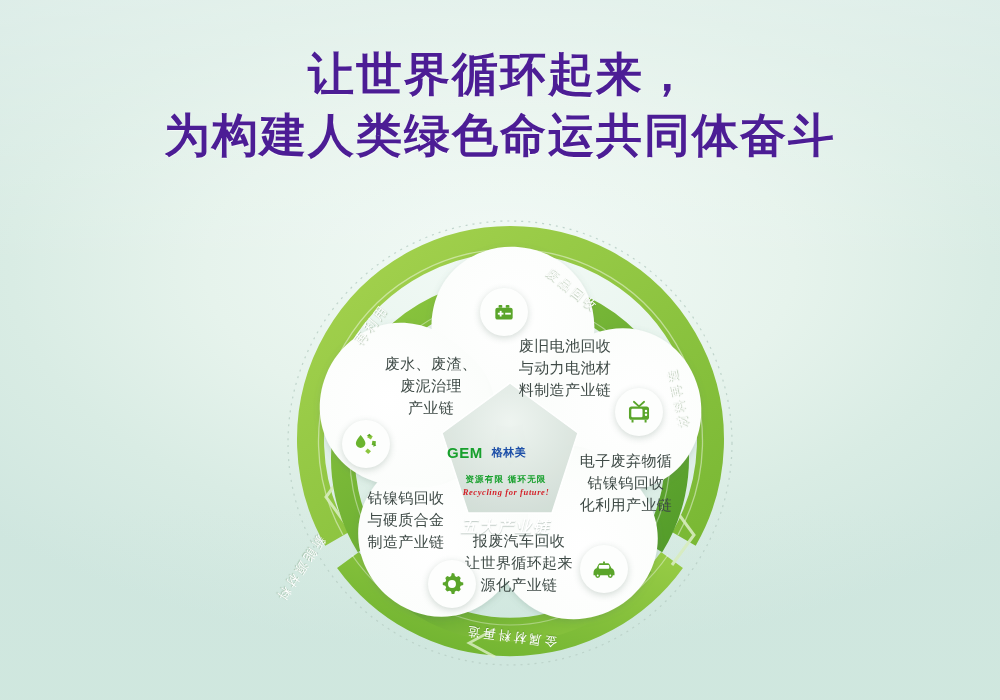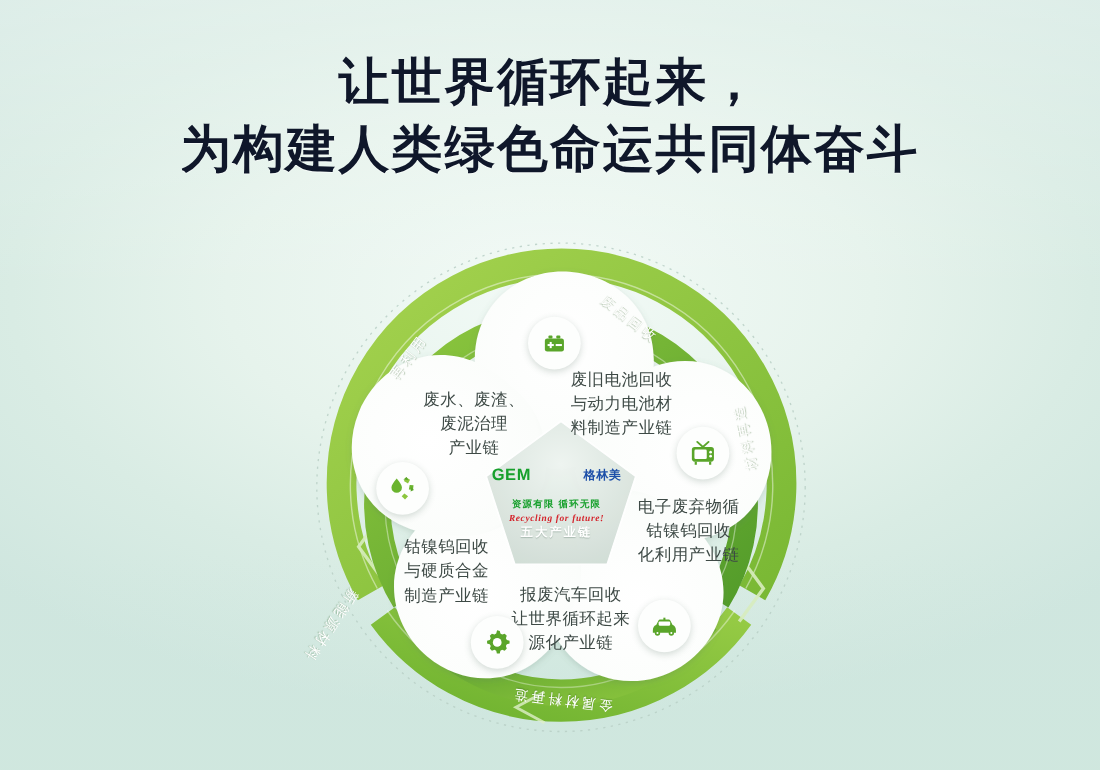--- a/index.html
+++ b/index.html
@@ -17,21 +17,21 @@
       linear-gradient(160deg,#e9f4ef 0%,#dcefe6 45%,#cfe7de 100%);
   }
   #bg:after{
     content:"";position:absolute;inset:0;
     background:linear-gradient(to bottom, rgba(255,255,255,0.30) 0%, rgba(255,255,255,0) 38%, rgba(255,255,255,0) 72%, rgba(208,232,222,0.55) 100%);
   }
   
   #headline{
     position:absolute;left:0;top:44px;width:1000px;
     text-align:center;z-index:6;
-    color:#0f172a;
+    color:#4c1d95;
     font-weight:bold;
     letter-spacing:2px;
     line-height:1.32;
     font-size:46px;
     text-shadow:0 1px 0 rgba(255,255,255,0.55);
   }
   #headline .l1{display:block;}
   #headline .l2{display:block;}
   
   #diagram{
@@ -65,31 +65,32 @@
     font-weight:500;
     z-index:9;
     text-shadow:0 1px 1px rgba(40,90,30,0.35);
     white-space:nowrap;
   }
   
   #center{
     position:absolute;left:447px;top:418px;width:118px;height:110px;
     z-index:10;text-align:center;
   }
-  #logoRow{display:flex;align-items:center;justify-content:space-between;gap:20px;margin-top:6px;}
+  #logoRow{display:flex;align-items:center;justify-content:flex-start;gap:9px;margin-top:27px;}
   #gemText{
     font-family:"Liberation Sans",sans-serif;font-weight:bold;font-size:15px;
     color:#17a02c;letter-spacing:0.5px;line-height:1;
   }
   #gemCn{font-size:11px;font-weight:bold;color:#1d4fa8;letter-spacing:0.5px;}
   #slogan{font-size:8.5px;color:#17a02c;letter-spacing:1.2px;margin-top:14px;font-weight:bold;}
   #slogan2{font-size:8.5px;color:#d4222a;letter-spacing:0.6px;margin-top:1px;font-weight:bold;font-family:"Liberation Serif",serif;font-style:italic;}
   #fiveChain{
-    font-size:11px;color:#ffffff;font-weight:bold;letter-spacing:2px;
+    margin-top:20px;font-size:16px;color:#ffffff;font-weight:bold;letter-spacing:2px;
     text-shadow:0 1px 1px rgba(80,110,95,0.35);
+    font-style:italic;
   }
 </style>
 </head>
 <body>
 
 <div id="bg"></div>
 
 <div id="headline">
   <span class="l1">让世界循环起来，</span>
   <span class="l2">为构建人类绿色命运共同体奋斗</span>

